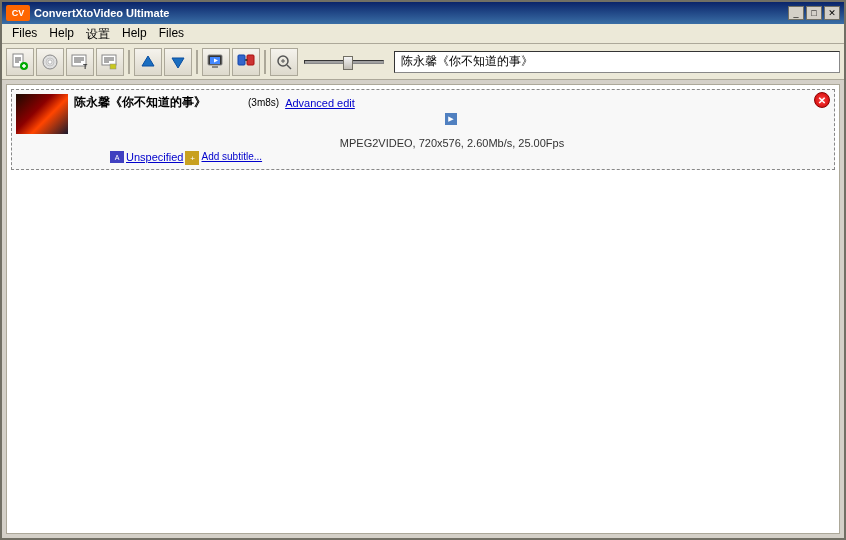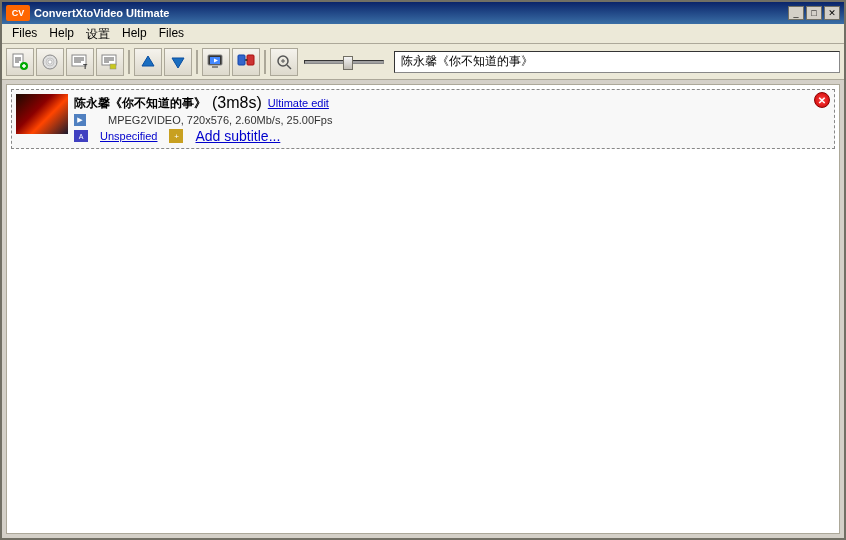--- a/index.html
+++ b/index.html
@@ -190,61 +190,63 @@
     .file-title-row {
       display: flex;
       align-items: center;
       gap: 6px;
     }
     .file-title {
       font-weight: bold;
       font-size: 12px;
     }
     .file-duration {
-      font-size: 16px;
+      font-size: 10px;
+      margin-left: 36px;
     }
     .advanced-edit-link {
       font-size: 11px;
       color: #0000cc;
       text-decoration: underline;
       cursor: pointer;
     }
     .file-details {
       display: flex;
       align-items: center;
-      gap: 20px;
+      gap: 12px;
       font-size: 11px;
       color: #333;
+      flex-direction: column;
     }
     .file-subtitle-row {
       display: flex;
-      align-items: center;
-      gap: 12px;
+      gap: 2px;
       font-size: 11px;
+      margin-left: 36px;
     }
     .subtitle-lang {
       color: #0000cc;
       text-decoration: underline;
       cursor: pointer;
     }
     .subtitle-icon {
       width: 14px;
       height: 14px;
       background: #c8a020;
       display: flex;
       align-items: center;
       justify-content: center;
       font-size: 8px;
       color: white;
     }
     .add-subtitle-link {
       color: #0000cc;
       text-decoration: underline;
       cursor: pointer;
-      font-size: 14px;
+      font-size: 10px;
     }
     .remove-btn {
       position: absolute;
       right: 2px;
       top: 2px;
       width: 18px;
       height: 18px;
       cursor: pointer;
     }
     .remove-btn-circle {
@@ -395,21 +397,21 @@
     <div class="file-list-area">
 
       <div class="file-item">
         <div class="file-thumbnail">
           <div class="thumbnail-img"></div>
         </div>
         <div class="file-info">
           <div class="file-title-row">
             <span class="file-title">陈永馨《你不知道的事》</span>
             <span class="file-duration">(3m8s)</span>
-            <span class="advanced-edit-link">Ultimate edit</span>
+            <span class="advanced-edit-link">Advanced edit</span>
           </div>
           <div class="file-details">
             <span class="video-icon-small">▶</span>
             <span>MPEG2VIDEO, 720x576, 2.60Mb/s, 25.00Fps</span>
           </div>
           <div class="file-subtitle-row">
             <span class="lang-icon">A</span>
             <span class="subtitle-lang">Unspecified</span>
             <span class="subtitle-icon">+</span>
             <span class="add-subtitle-link">Add subtitle...</span>

